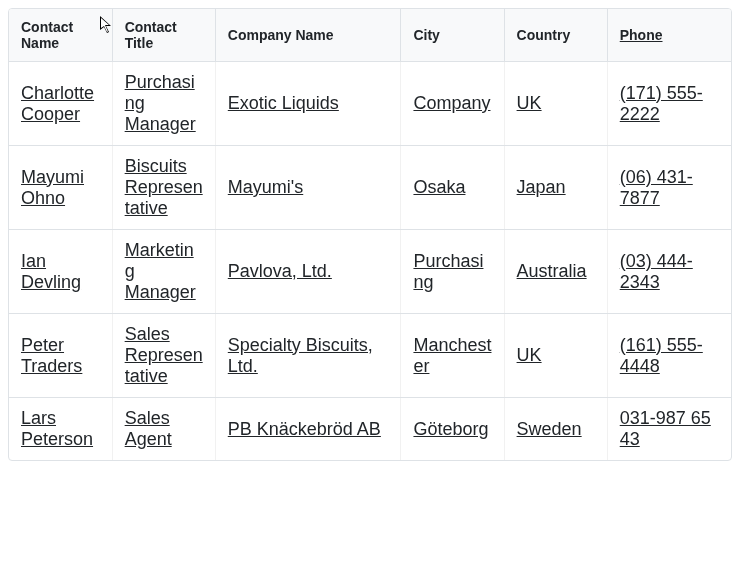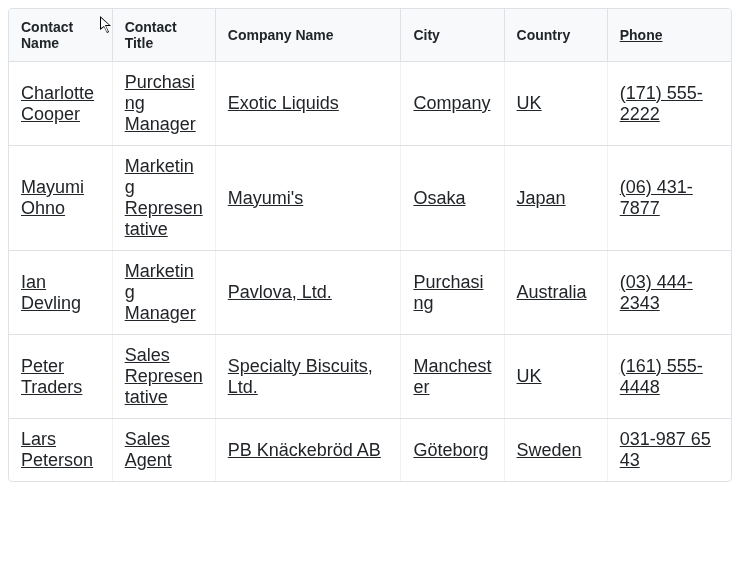--- a/index.html
+++ b/index.html
@@ -83,21 +83,21 @@
     <tr>
           <td>Charlotte Cooper</td>
           <td>Purchasing Manager</td>
           <td>Exotic Liquids</td>
           <td>Company</td>
           <td>UK</td>
           <td>(171) 555-2222</td>
         </tr>
         <tr>
           <td>Mayumi Ohno</td>
-          <td>Marketing Representative</td>
+          <td>Biscuits Representative</td>
           <td>Mayumi's</td>
           <td>Osaka</td>
           <td>Japan</td>
           <td>(06) 431-7877</td>
         </tr>
         <tr>
           <td>Ian Devling</td>
           <td>Marketing Manager</td>
           <td>Pavlova, Ltd.</td>
           <td>Purchasing</td>

